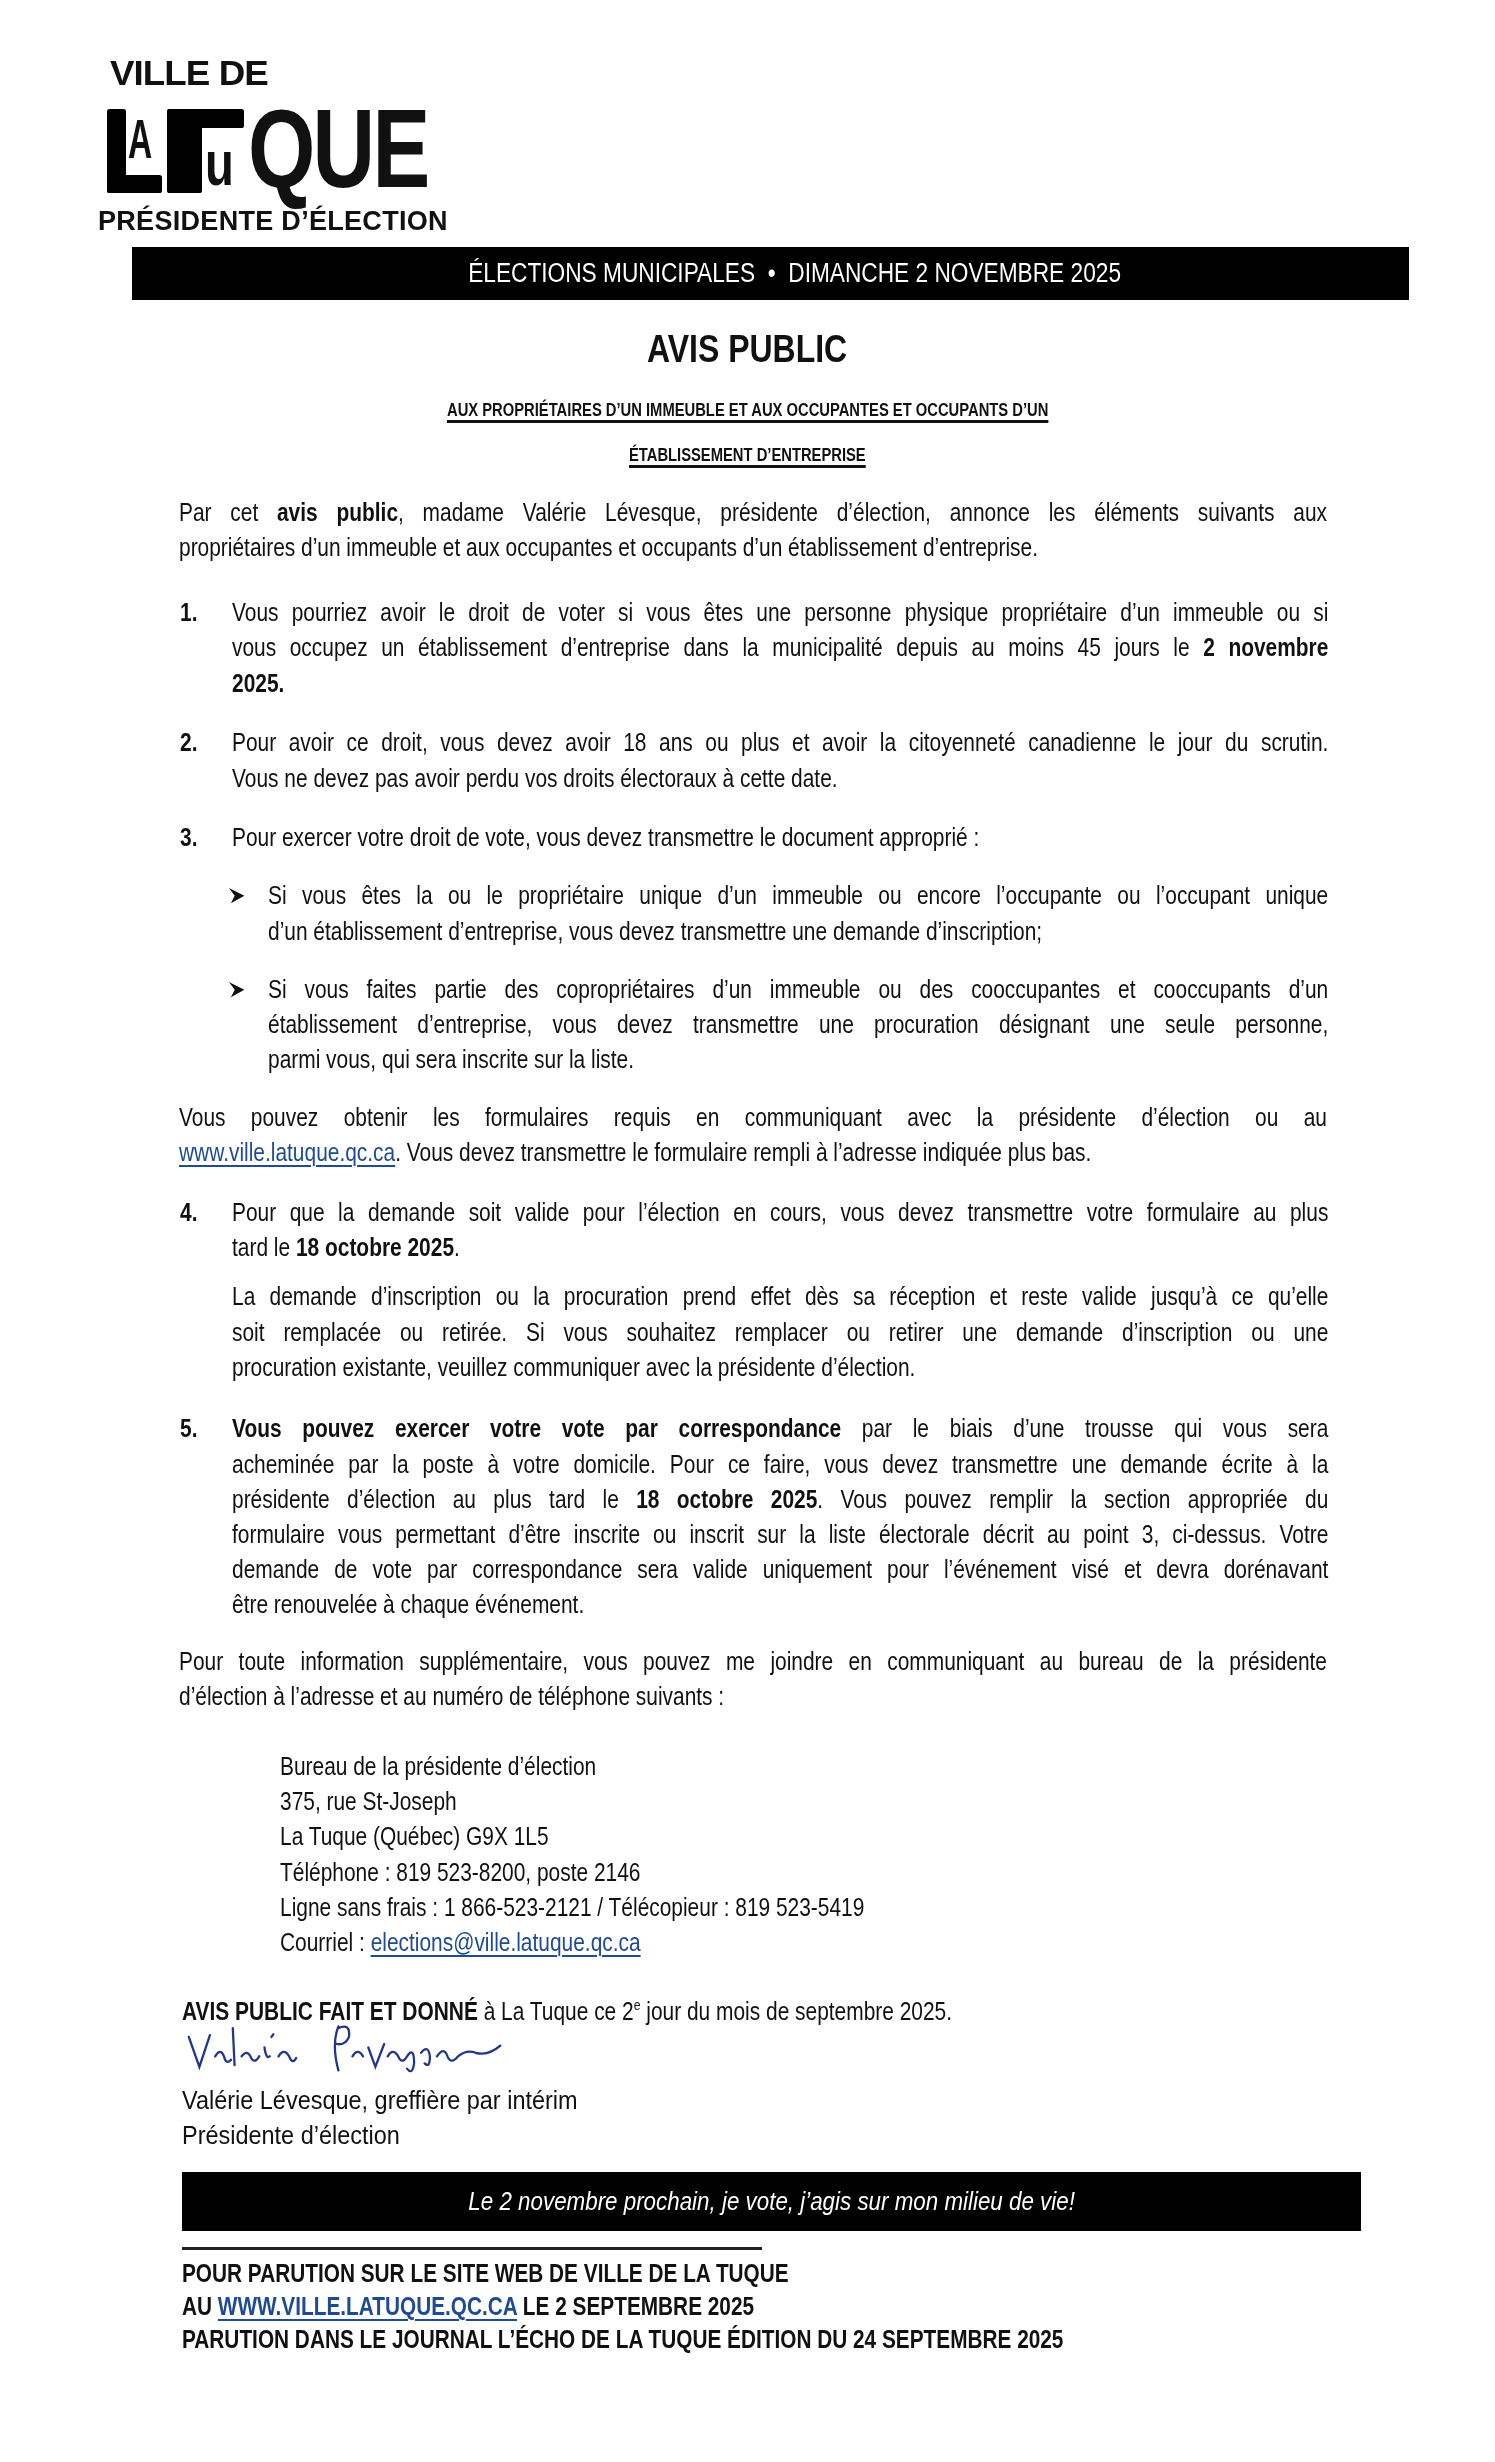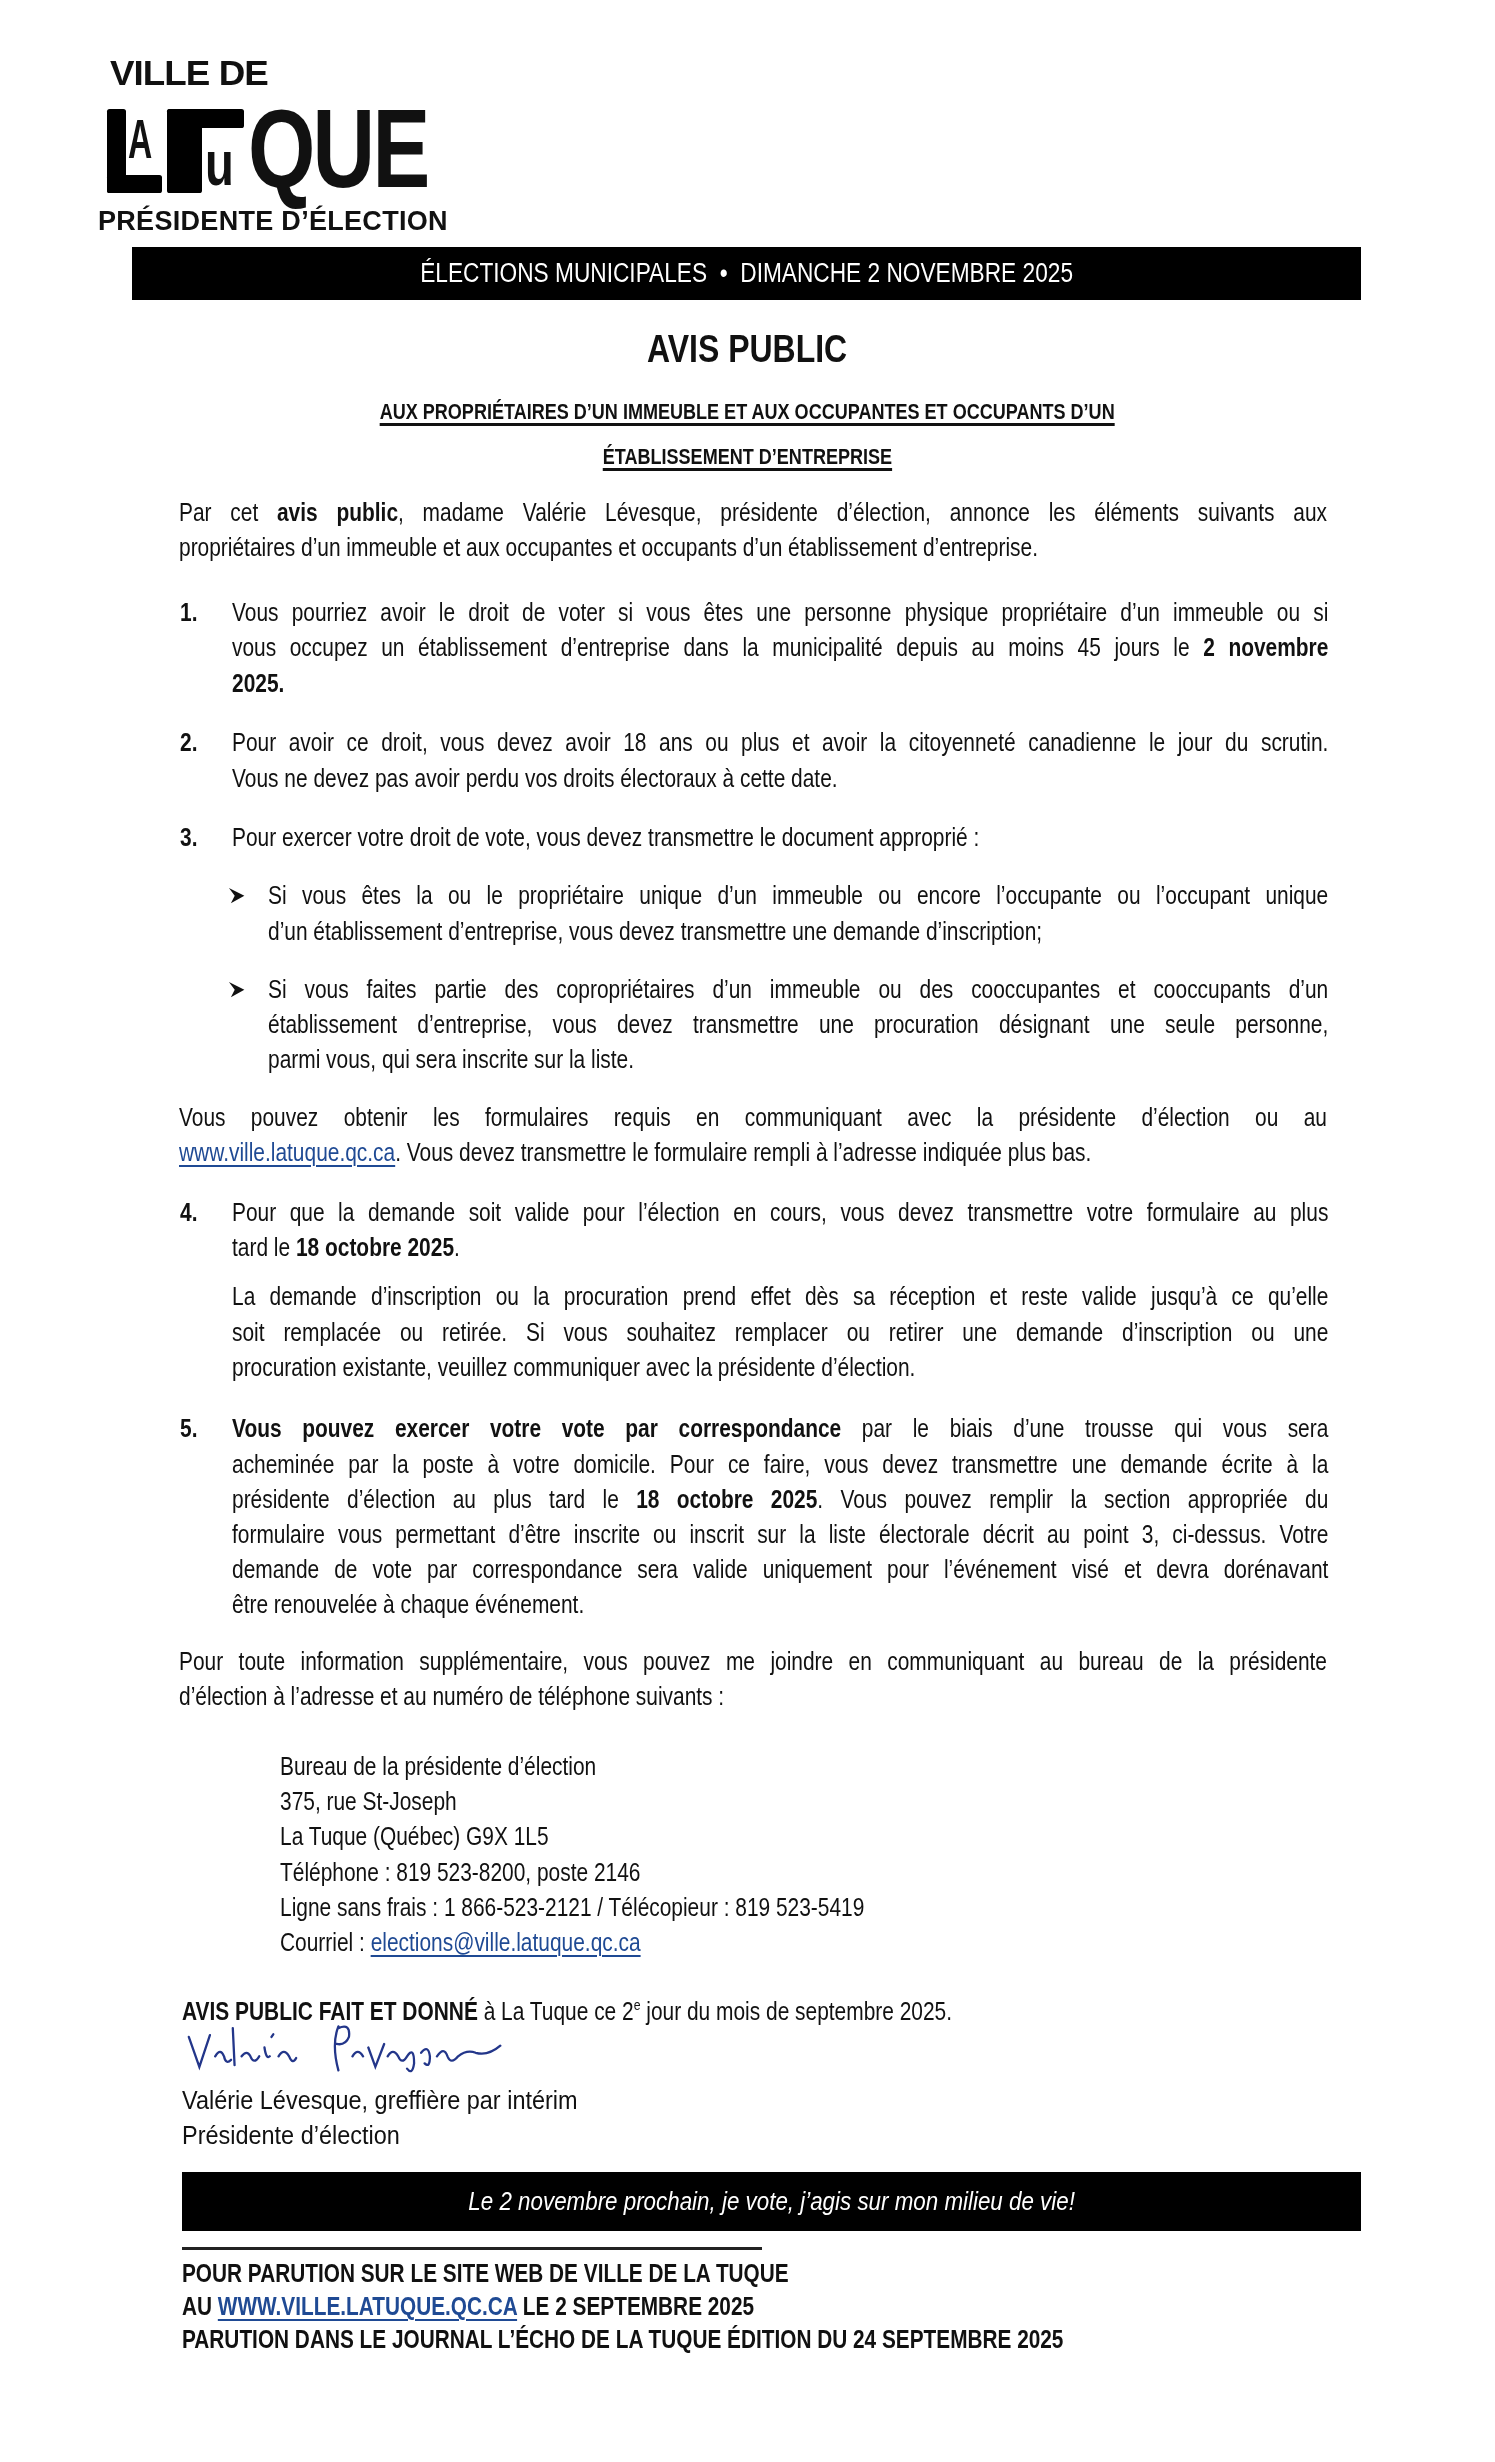--- a/index.html
+++ b/index.html
@@ -14,27 +14,27 @@
   .logo .L .bar-h { position: absolute; left: 0; bottom: 0; width: 55px; height: 17.6px; background: #000; border-radius: 2.6px; }
   .logo .L .a { position: absolute; left: 21px; top: 1.8px; font-size: 56px; font-weight: 900; transform: scaleX(0.6); transform-origin: left top; }
   .logo .T { position: relative; width: 77px; height: 84px; margin-left: 5.3px; }
   .logo .T .top { position: absolute; left: 0; top: 0; width: 77px; height: 19.3px; background: #000; border-radius: 2.6px; }
   .logo .T .stem { position: absolute; left: 0; top: 0; width: 35px; height: 84px; background: #000; border-radius: 2.6px; }
   .logo .T .u { position: absolute; left: 38px; top: 23px; font-size: 63px; font-weight: 900; transform: scaleX(0.75); transform-origin: left top; }
   .logo .rest { font-size: 111px; font-weight: 900; letter-spacing: -3.5px; transform: scaleX(0.78); transform-origin: left bottom; margin-left: 3.5px; margin-bottom: -12.3px; }
   .presidente { left: 98px; top: 208px; font-weight: 700; font-size: 27px; letter-spacing: 0.3px; line-height: 1; }
 
   
-  .banner { left: 132px; top: 247px; width: 1229px; height: 53px; background: #000; color: #fff; display: flex; align-items: center; justify-content: center; }
+  .banner { left: 132px; top: 247px; width: 1229px; height: 53px; background: #000; color: #fff; display: flex; align-items: center; justify-content: center; padding-left: 48px; }
   .banner-text { font-size: 27px; transform: scaleX(0.84); white-space: nowrap; letter-spacing: 0; }
 
   .title { left: 0; width: 1495px; top: 329px; text-align: center; font-weight: 700; font-size: 39px; line-height: 1; }
   .title span { display: inline-block; transform: scaleX(0.82); }
 
-  .subtitle { left: 0; width: 1495px; text-align: center; font-weight: 700; font-size: 22px; line-height: 1; text-decoration: underline; }
+  .subtitle { left: 0; width: 1495px; text-align: center; font-weight: 700; font-size: 18px; line-height: 1; text-decoration: underline; }
   .subtitle span { display: inline-block; transform: scaleX(0.82); text-decoration: underline; text-decoration-thickness: 2.6px; text-underline-offset: 3.5px; }
 
   
   .line { position: absolute; font-size: 25.5px; line-height: 32px; white-space: nowrap; transform: scaleX(0.82); transform-origin: left top; }
   .line.just { text-align: justify; text-align-last: justify; }
   .num { position: absolute; font-size: 25.5px; font-weight: 700; line-height: 32px; transform: scaleX(0.82); transform-origin: left top; }
   .bullet { position: absolute; width: 19.3px; height: 19.3px; }
   b { font-weight: 700; }
   .link { color: #1f4a94; text-decoration: underline; text-decoration-thickness: 1.8px; text-underline-offset: 3.5px; }
   .sign-line { position: absolute; font-size: 25.5px; line-height: 32px; white-space: nowrap; transform: scaleX(0.92); transform-origin: left top; }

